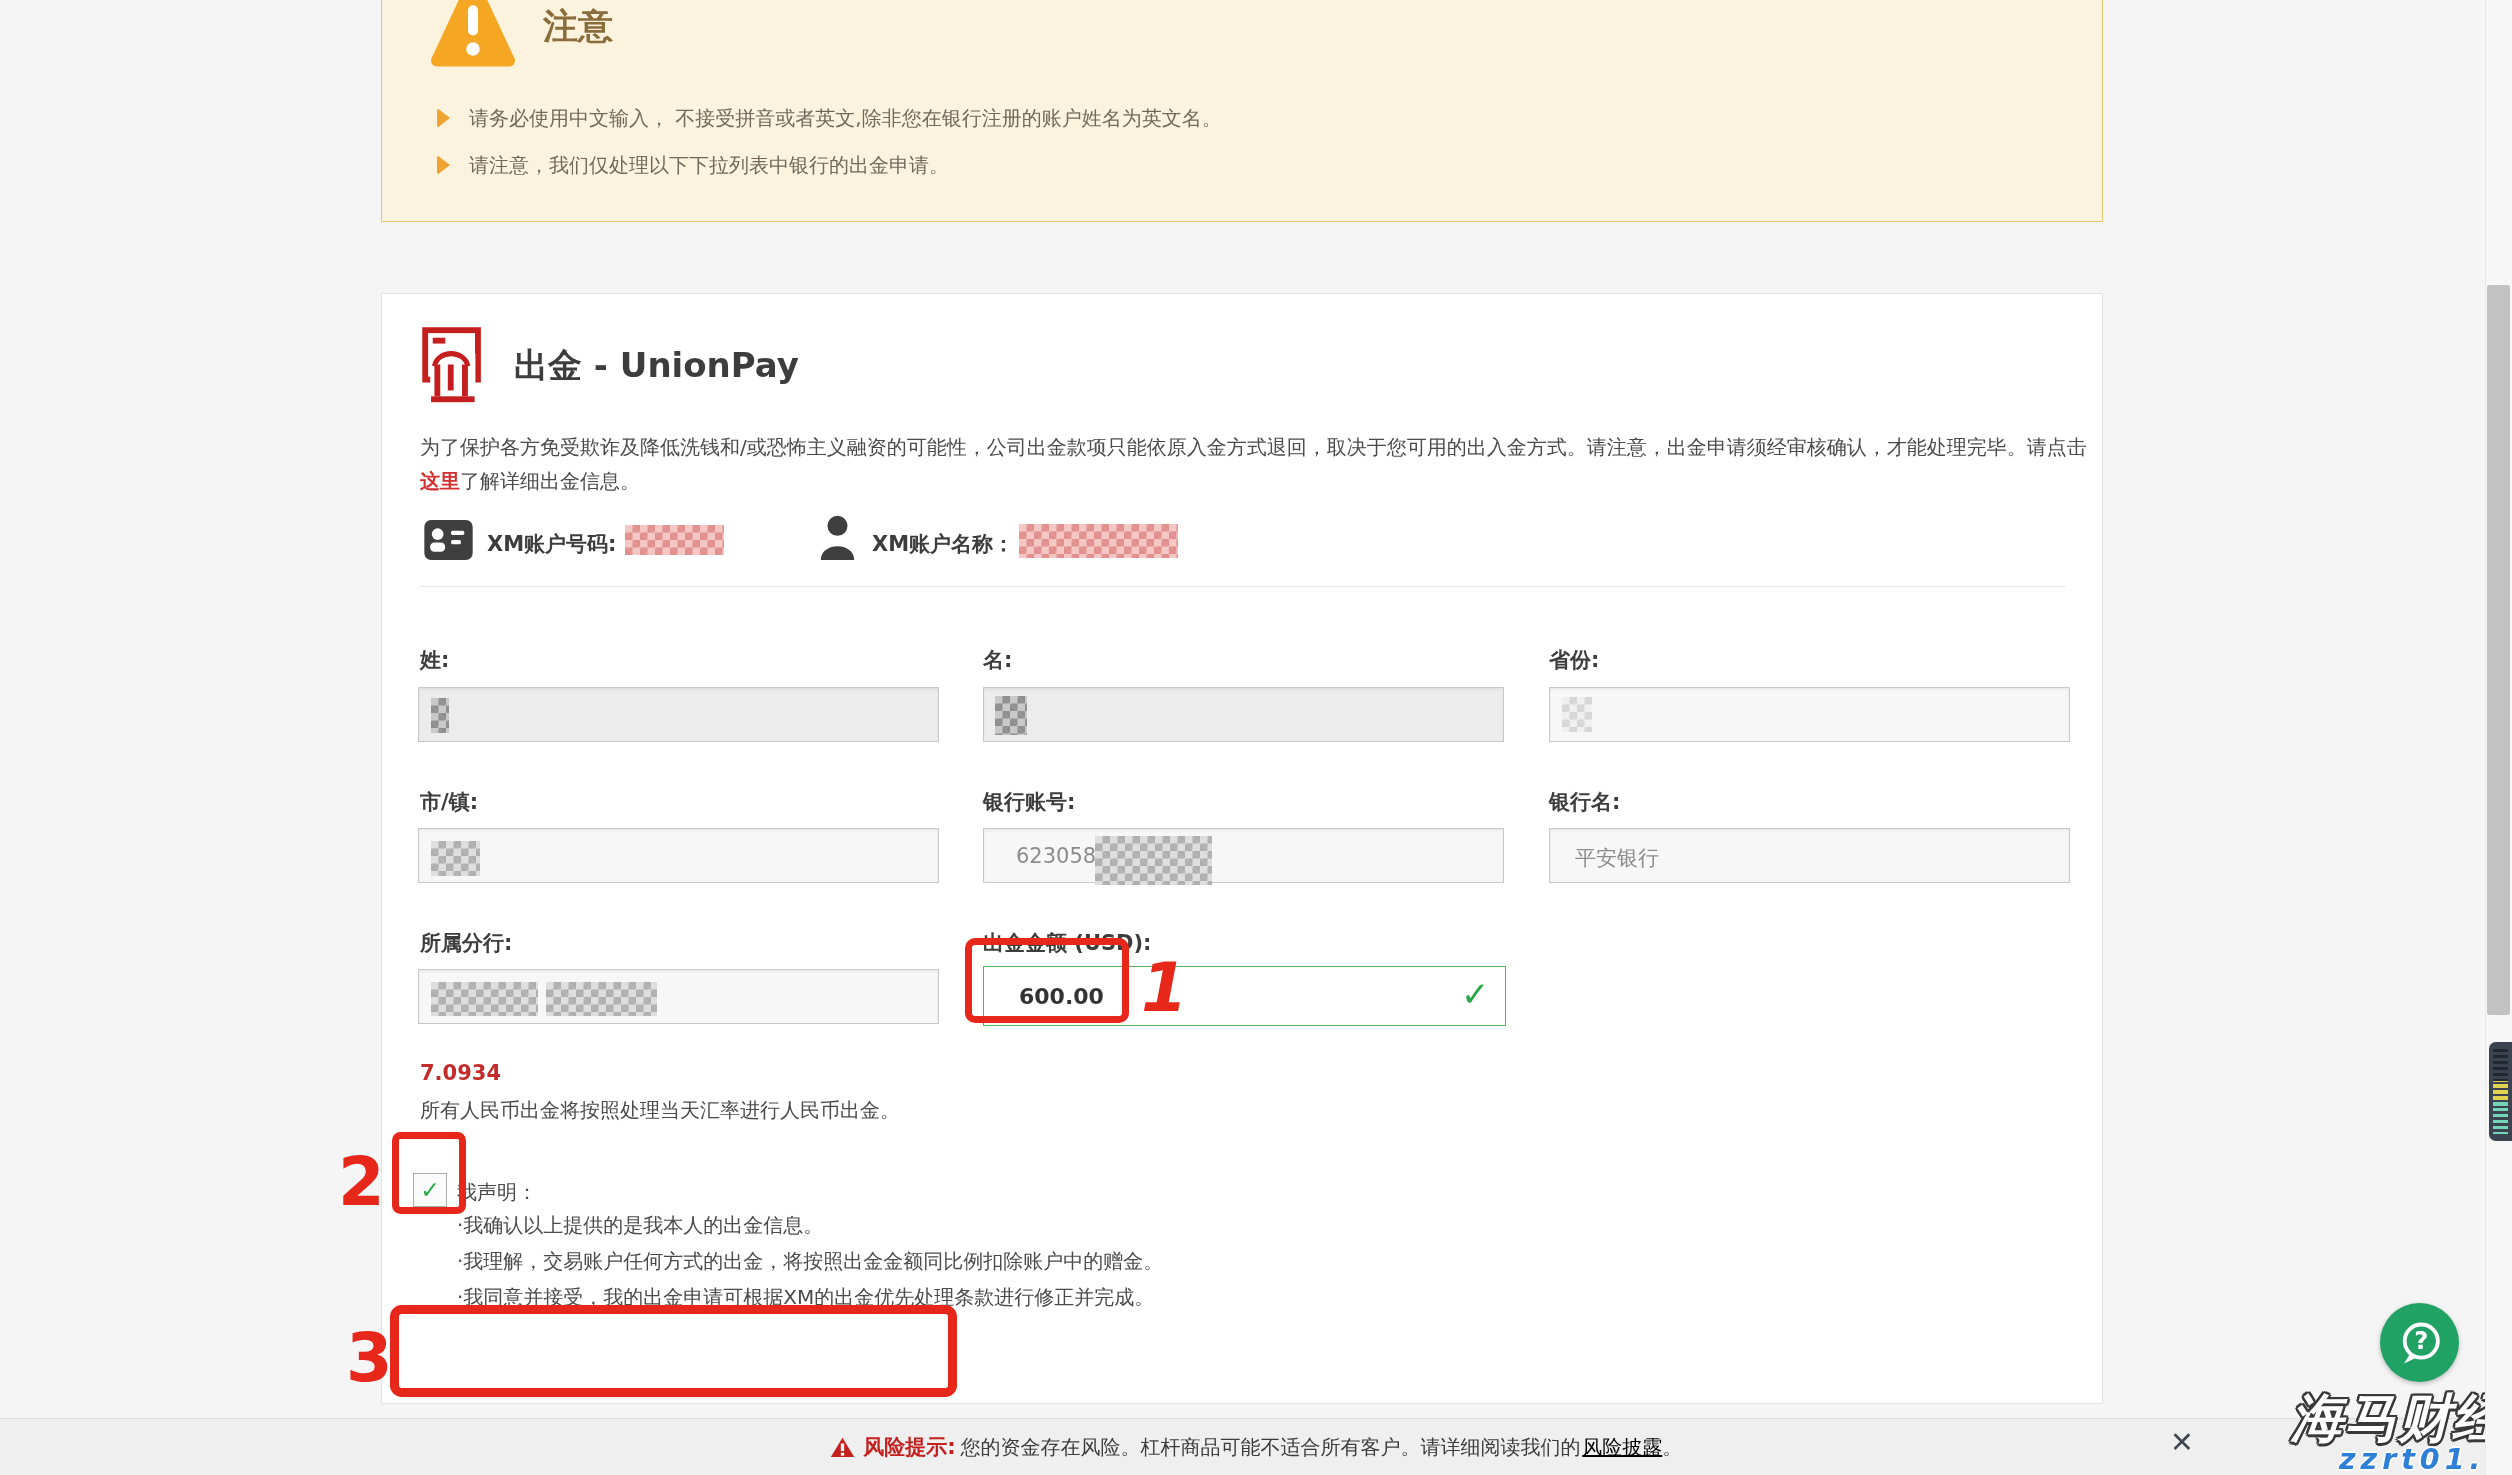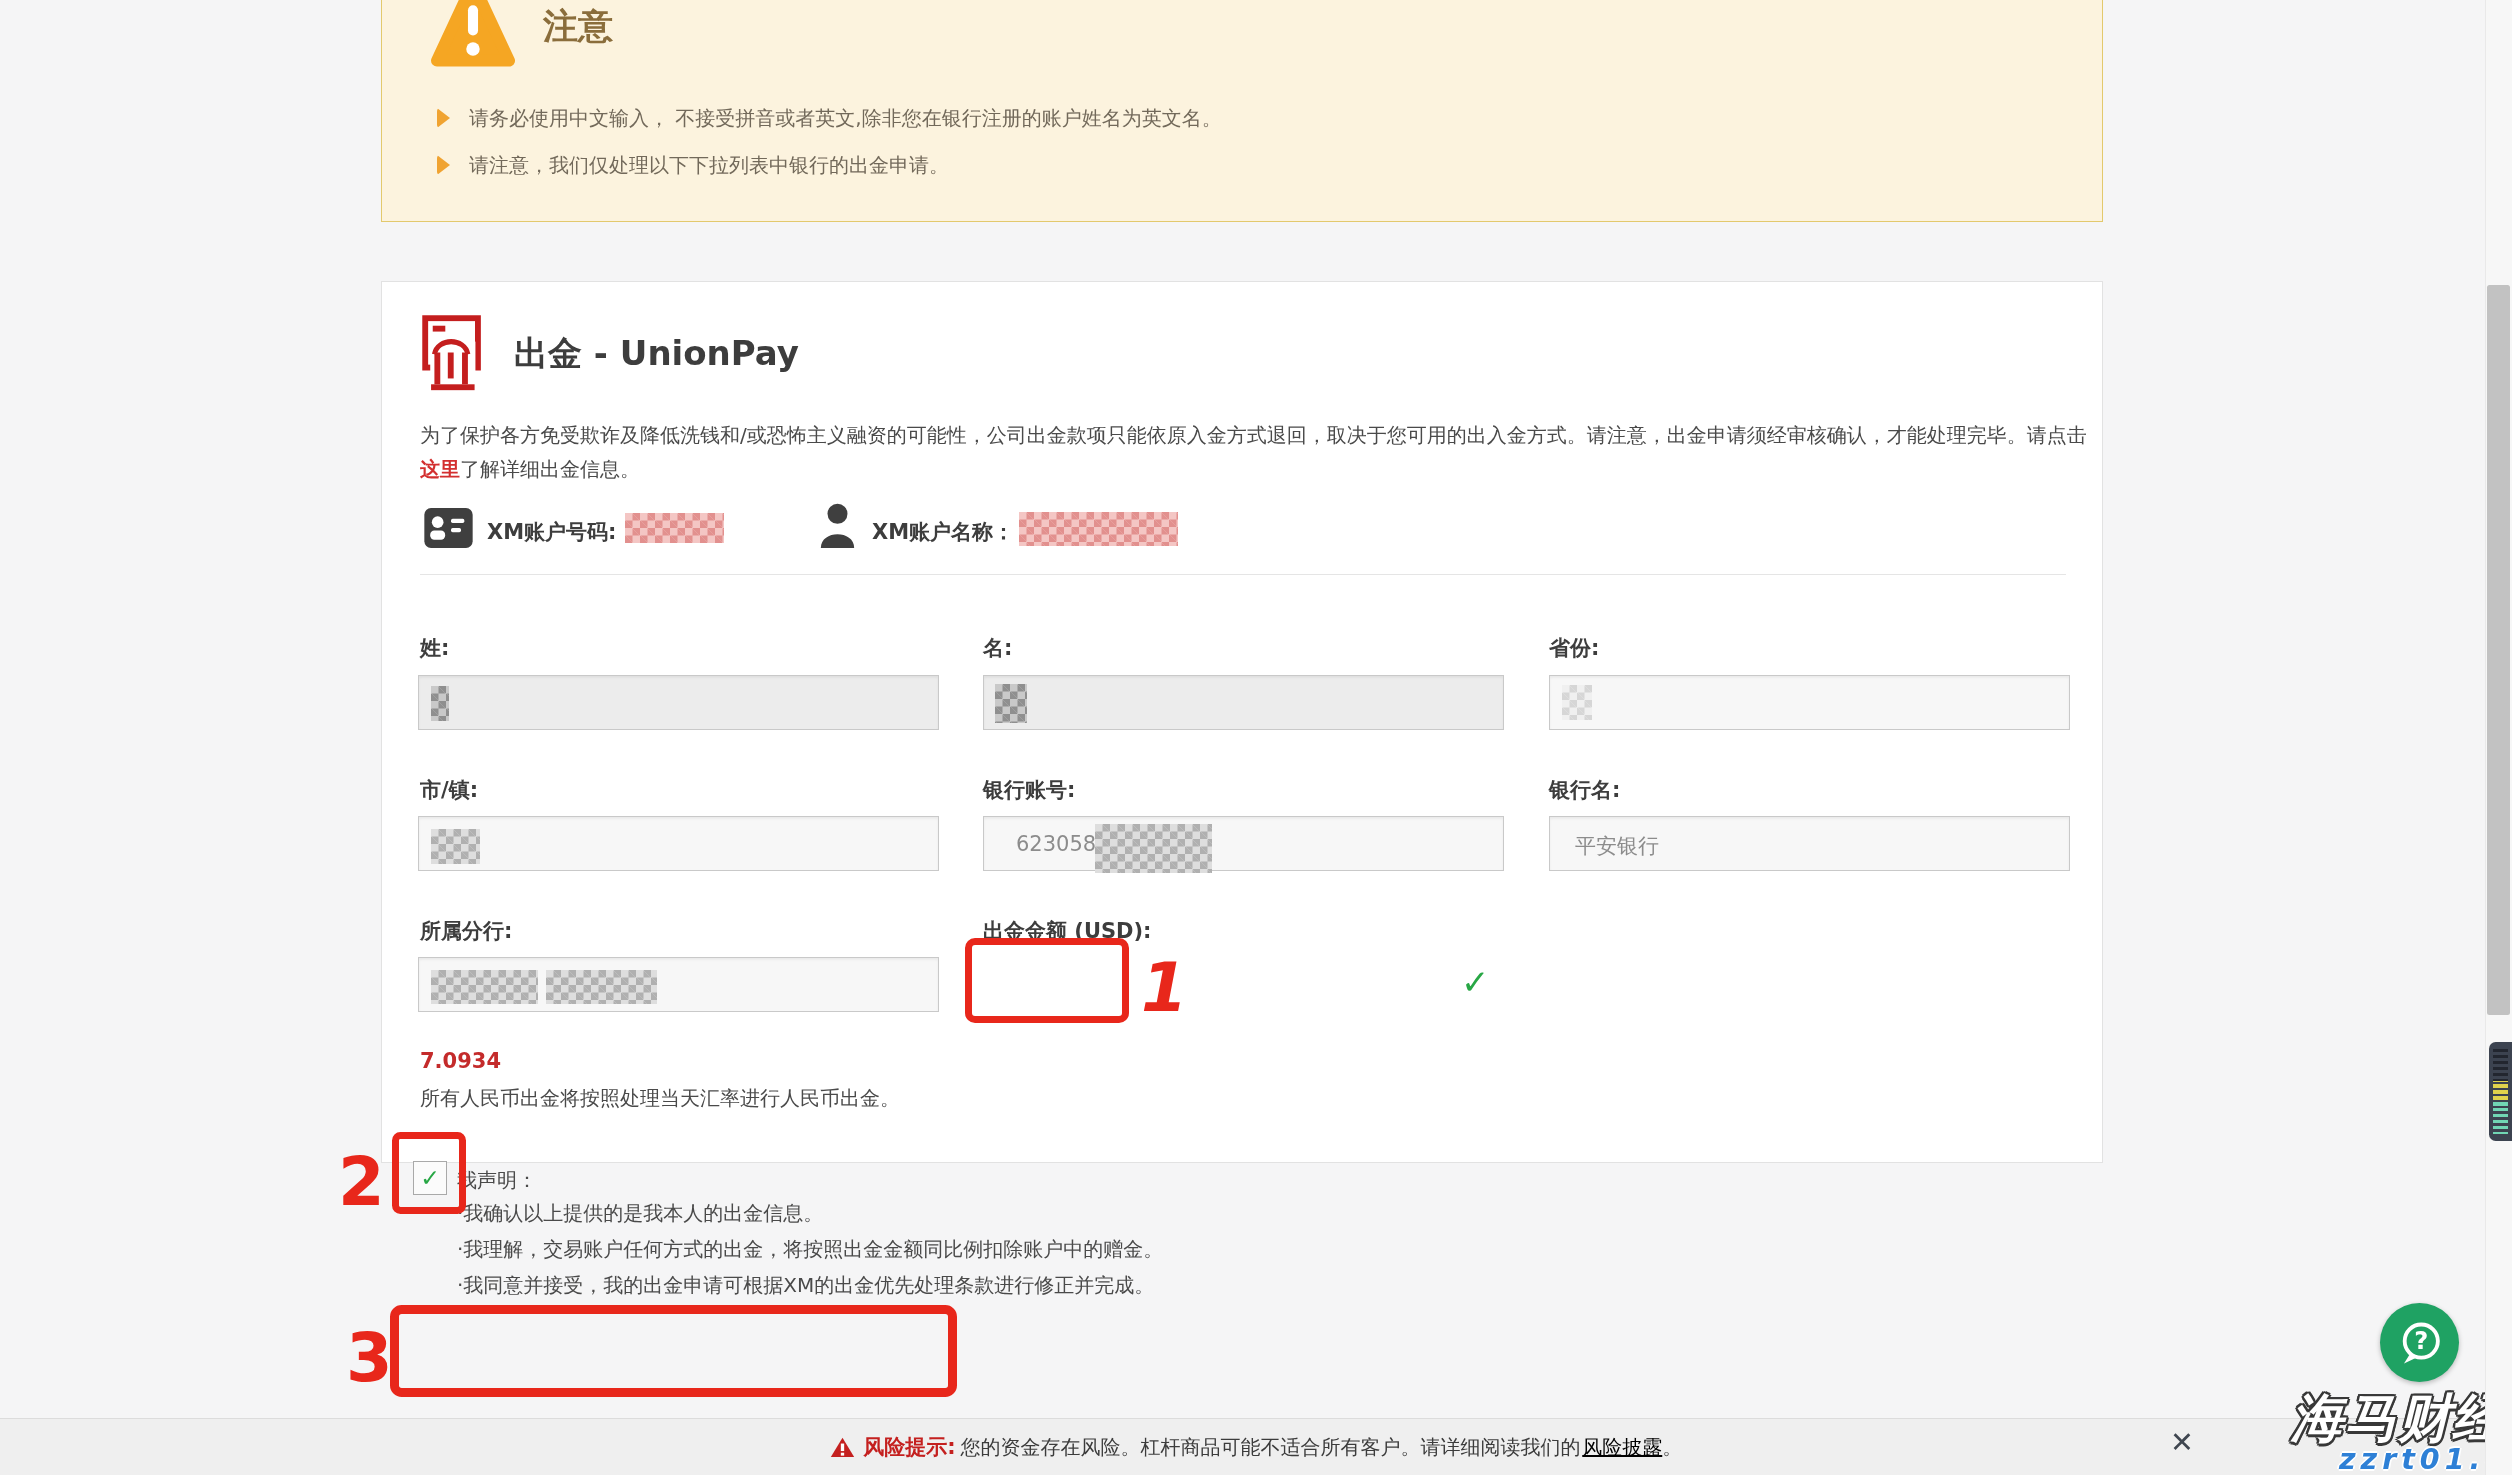--- a/index.html
+++ b/index.html
@@ -20,21 +20,21 @@
   .bullet-arrow {
     width:0; height:0;
     border-left:13.4px solid #f0a331;
     border-top:10px solid transparent;
     border-bottom:10px solid transparent;
     border-radius:3.4px;
   }
 
   
   .panel {
-    left:381px; top:281px; width:1722px; height:882px;
+    left:381px; top:293px; width:1722px; height:1111px;
     background:#fff; border:0.8px solid #e2e2e2;
   }
   .panel-title { font-size:34px; font-weight:700; color:#3d3d3d; }
   .intro { font-size:20px; color:#4a4a4a; line-height:34px; width:1671px; }
   .intro b.link { color:#d32f2f; font-weight:700; cursor:pointer; }
   .acct-label { font-size:21px; font-weight:700; color:#3d3d3d; white-space:nowrap; }
   .divider { height:0.8px; background:#e5e5e5; }
 
   .field-label { font-size:21px; font-weight:700; color:#3d3d3d; white-space:nowrap; }
   .input-box {
@@ -219,20 +219,21 @@
   </div>
 
   <div class="abs field-label" style="left:38px;  top:635px;">所属分行:</div>
   <div class="abs field-label" style="left:601px; top:635px;">出金金额 (USD):</div>
 
   <div class="abs input-box bg-light" style="left:36px; top:675px;">
     <div class="abs mosaic mosaic-gray" style="left:11.7px; top:11.7px; width:107px; height:34px;"></div>
     <div class="abs mosaic mosaic-gray" style="left:127px; top:11.7px; width:111px; height:34px;"></div>
   </div>
 
+  <input class="abs amount-input" style="left: 601px; top: 672px;" readonly="" value="600.00">
   <div class="abs green-check" style="left:1079px; top:680px;">✓</div>
 
   <div class="abs rate-value" style="left:38px; top:767px;">7.0934</div>
   <div class="abs rate-note" style="left:38px; top:803px;">所有人民币出金将按照处理当天汇率进行人民币出金。</div>
 
   <div class="abs checkbox" style="left:31px; top:879px;">
     <span>✓</span>
   </div>
   <div class="abs decl-text" style="left:75px; top:885px;">我声明：</div>
   <div class="abs decl-text" style="left:75px; top:918px;">·我确认以上提供的是我本人的出金信息。</div>

